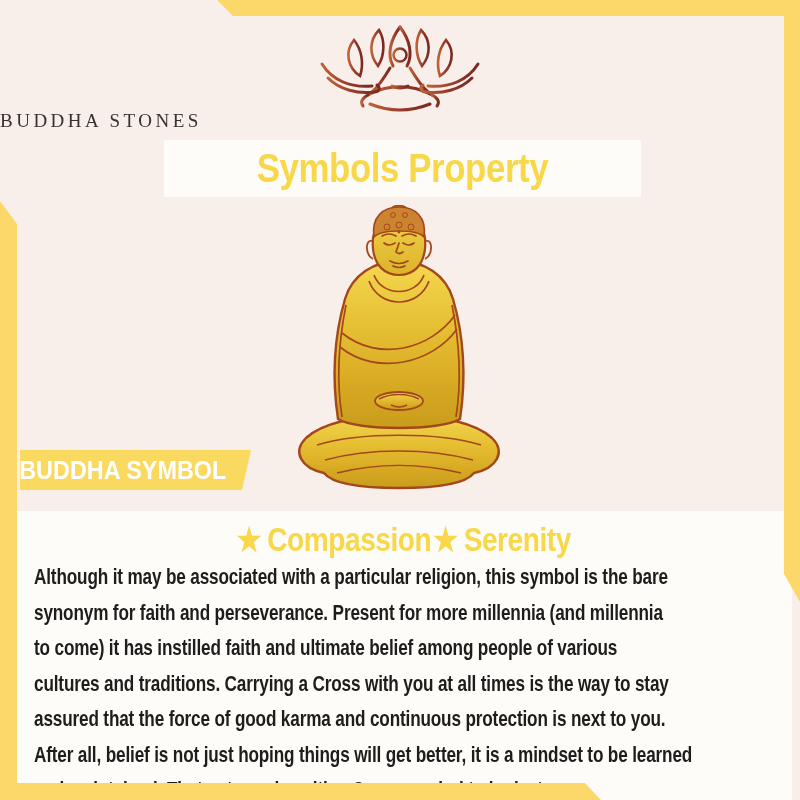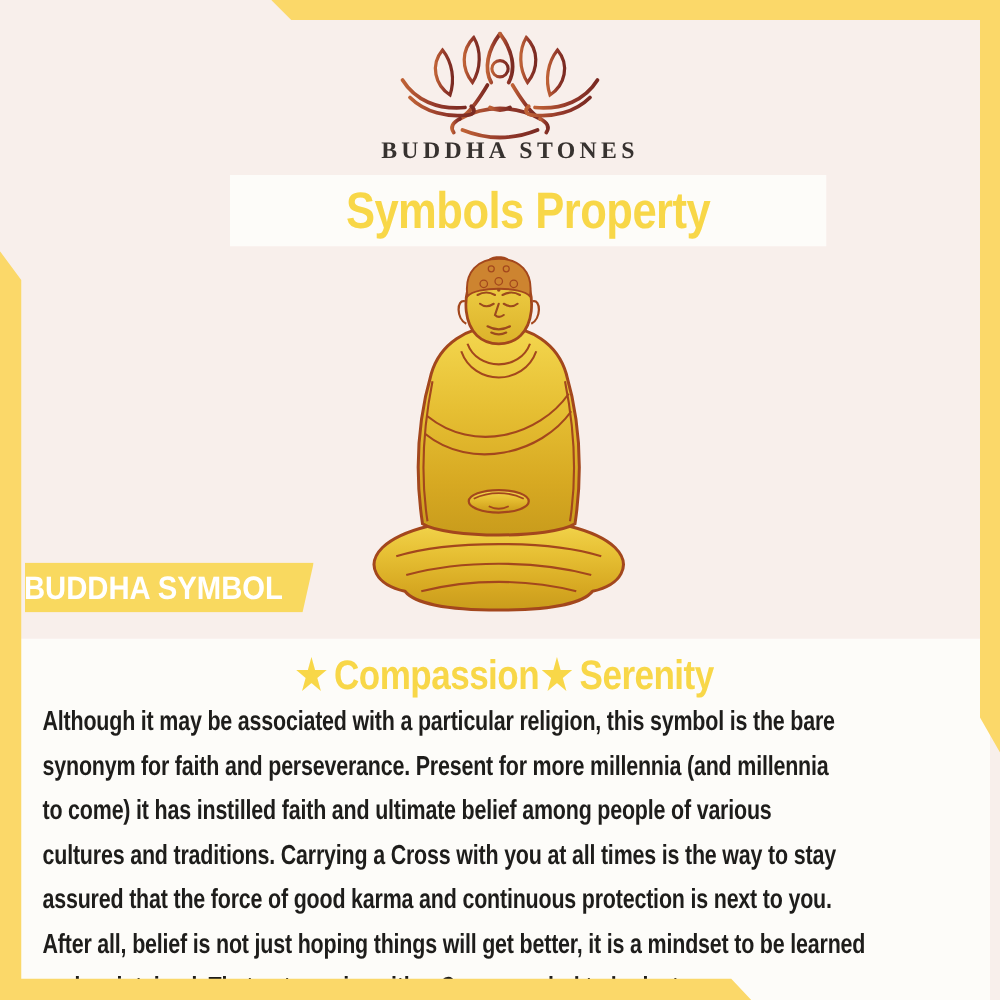--- a/index.html
+++ b/index.html
@@ -17,28 +17,28 @@
   .frame{position:absolute;inset:0;background:var(--frame-yellow);z-index:6;pointer-events:none;}
   .frame.topright{
     clip-path:polygon(217px 0,800px 0,800px 602px,784px 574px,784px 16px,233px 16px);
   }
   .frame.bottomleft{
     clip-path:polygon(0 201px,17px 224px,17px 783px,585px 783px,601px 800px,0 800px);
   }
   
   .logo{position:absolute;left:318px;top:22px;width:164px;height:92px;}
   .brand{
-    position:absolute;left:0;top:110px;width:800px;text-align:center;
+    position:absolute;left:0;top:110px;width:800px;text-align:left;
     font-family:"Liberation Serif", serif;font-size:19px;letter-spacing:3.5px;
-    color:#37322f;font-weight:700;padding-left:16px;
+    color:#37322f;font-weight:400;
   }
   
   .banner{
     position:absolute;left:164px;top:140px;width:477px;height:57px;
-    background:var(--panel-white);display:flex;align-items:center;justify-content:center;margin-left:20px;
+    background:var(--panel-white);display:flex;align-items:center;justify-content:center;
   }
   .title{
     color:var(--title-yellow);font-size:41px;font-weight:700;letter-spacing:-0.5px;
     transform:scaleX(0.85);transform-origin:center;white-space:nowrap;
   }
   
   .buddha{position:absolute;left:276px;top:205px;width:246px;height:290px;}
   
   .badge{
     position:absolute;left:20px;top:450px;width:231px;height:40px;

